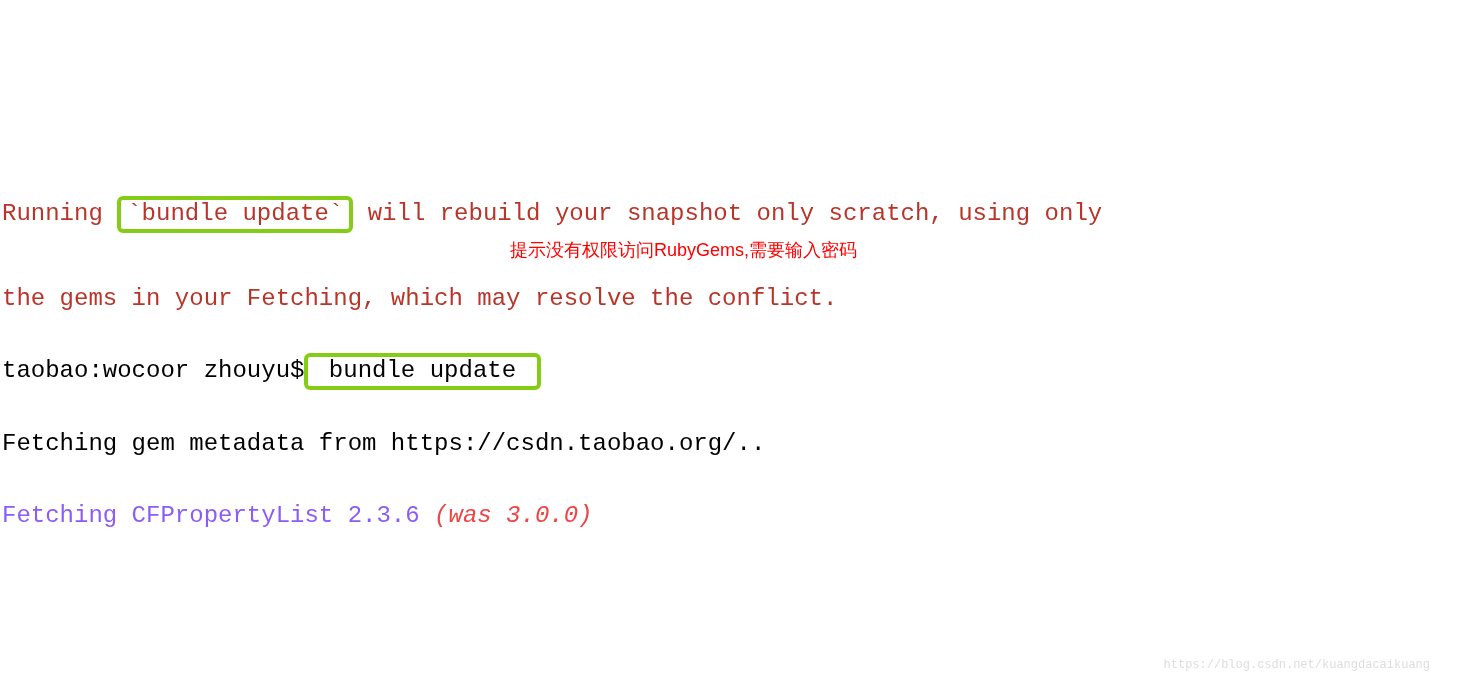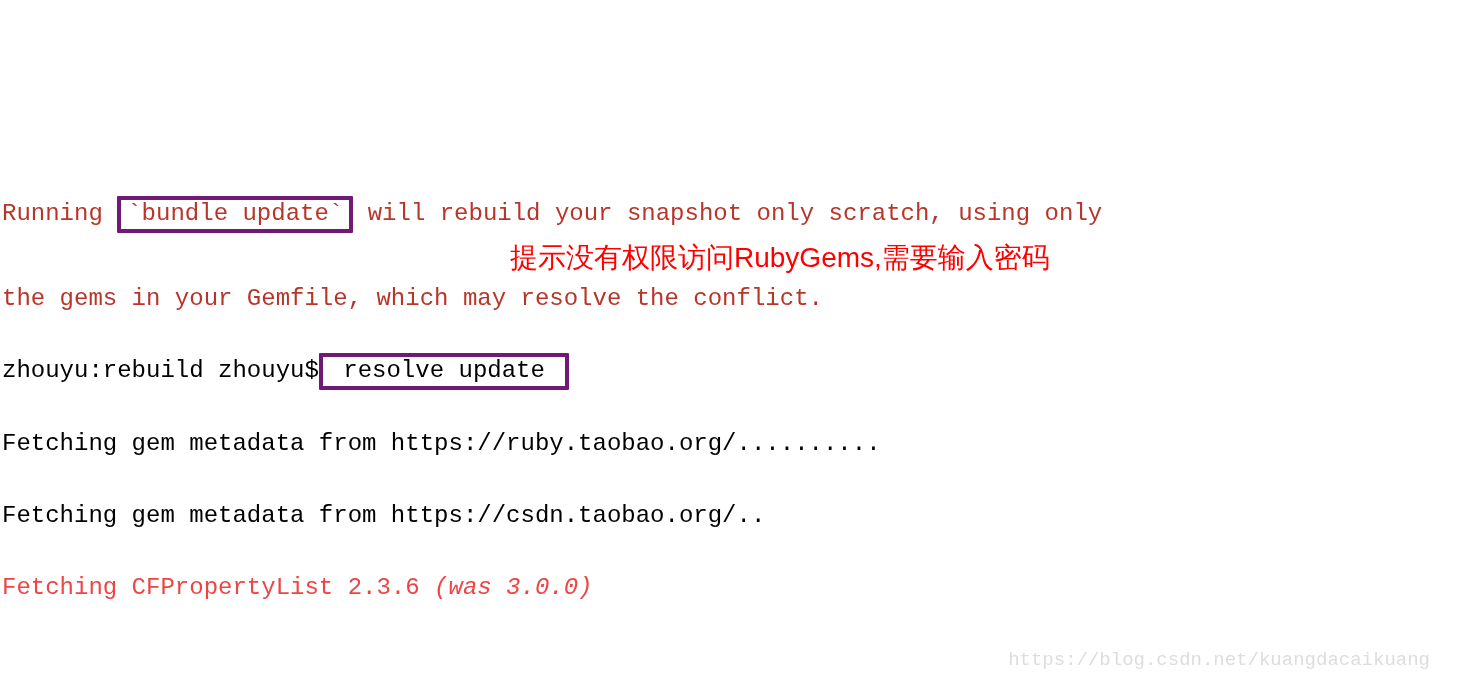--- a/index.html
+++ b/index.html
@@ -25,68 +25,67 @@
     .terminal {
       padding: 4px 2px;
     }
     
     .red-text {
       color: #b8352a;
       margin-top: 12px;
     }
     
     .green-text {
-      color: #ef4444;
+      color: #8b5cf6;
     }
     
     .orange-text {
       color: #ef4444;
       font-style: italic;
     }
     
     .black-text {
       color: #000000;
     }
     
     .red-box-inline {
-      border: 4px solid #701a75;
-      border-radius: 1px;
+      border: 4px solid #84cc16;
+      border-radius: 6px;
       padding: 0px 6px;
       display: inline-block;
       line-height: 1.2;
     }
     
     .red-annotation {
       color: #ff0000;
       font-family: 'Microsoft YaHei', 'SimHei', sans-serif;
-      font-size: 28px;
+      font-size: 18px;
       position: absolute;
       left: 510px;
       top: 237px;
     }
     
     .watermark {
       position: absolute;
       right: 30px;
       bottom: 20px;
       color: #dddddd;
-      font-size: 19px;
+      font-size: 12px;
       font-family: 'Courier New', monospace;
     }
   </style>
 </head>
 <body>
 
 
 
 <div class="terminal">
 <div><span class="red-text">Running </span><span class="red-box-inline red-text">`bundle update`</span><span class="red-text"> will rebuild your snapshot only scratch, using only</span></div>
-<div class="red-text">the gems in your Gemfile, which may resolve the conflict.</div>
-<div><span class="black-text">zhouyu:rebuild zhouyu$</span><span class="red-box-inline black-text"> resolve update </span></div>
-<div class="black-text">Fetching gem metadata from https://ruby.taobao.org/..........</div>
+<div class="red-text">the gems in your Fetching, which may resolve the conflict.</div>
+<div><span class="black-text">taobao:wocoor zhouyu$</span><span class="red-box-inline black-text"> bundle update </span></div>
 <div class="black-text">Fetching gem metadata from https://csdn.taobao.org/..</div>
 <div><span class="green-text">Fetching CFPropertyList 2.3.6 </span><span class="orange-text">(was 3.0.0)</span></div>
 
 
 
 
 
 
 
 

